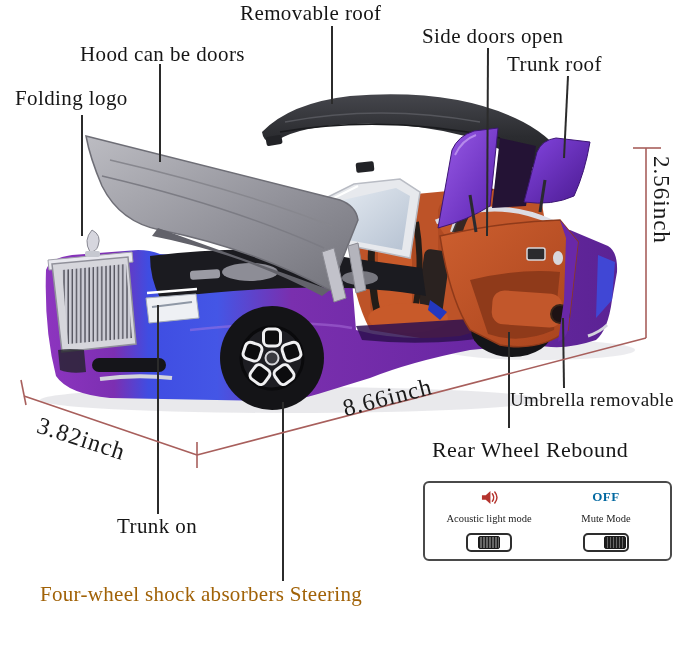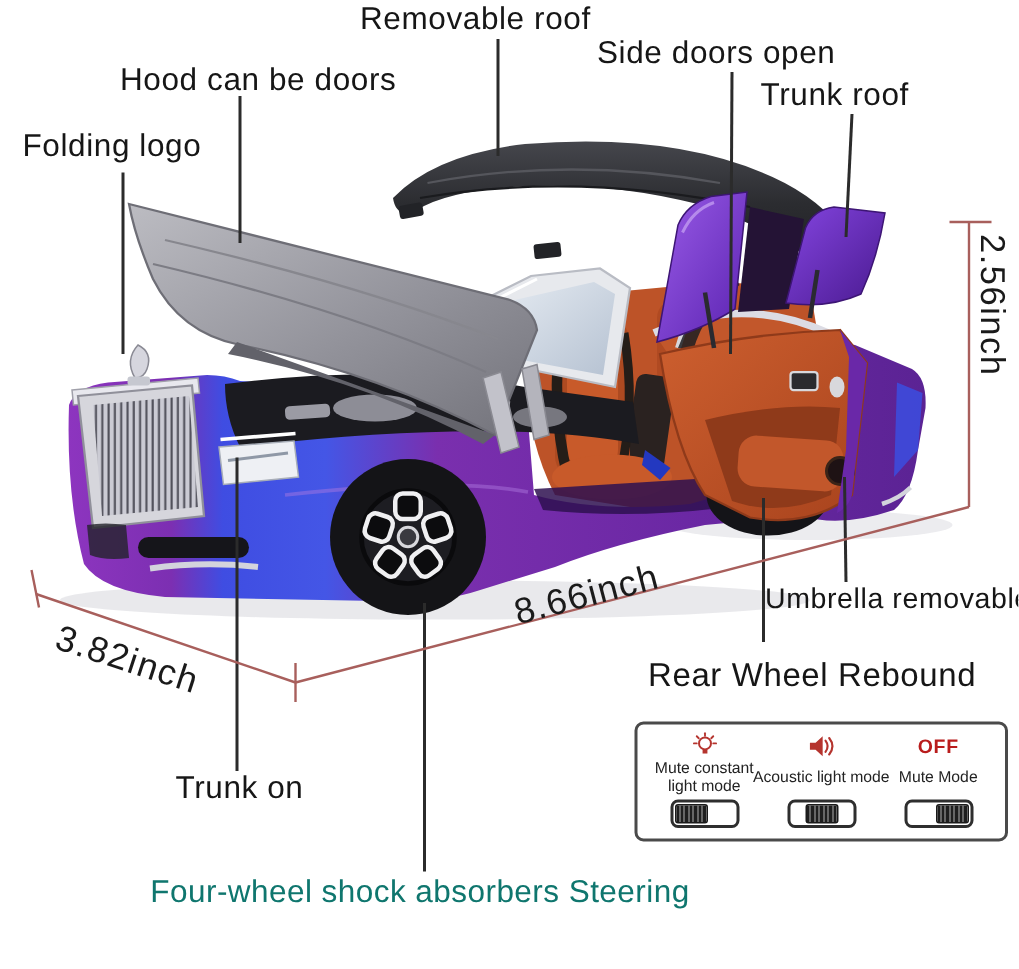--- a/index.html
+++ b/index.html
@@ -1,41 +1,41 @@
 <!DOCTYPE html>
 <html><head>
 <meta charset="utf-8">
 <style>
   html,body{margin:0;padding:0;background:#ffffff;}
   .stage{
     position:relative;width:679px;height:646px;background:#ffffff;overflow:hidden;
-    font-family:Liberation Sans, sans-serif;color:#141414;
+    font-family:Liberation Serif, serif;color:#141414;
   }
   .stage svg.scene{position:absolute;left:0;top:0;}
   .lbl{position:absolute;white-space:nowrap;color:#161616;letter-spacing:.4px;}
   .lbl-21{font-size:21px;}
   .lbl-19{font-size:19px;}
   .lbl-22{font-size:22px;}
   .dim{position:absolute;white-space:nowrap;color:#1a1a1a;}
   .dim-h{left:648px;top:156px;font-size:23px;writing-mode:vertical-rl;letter-spacing:1px;}
   .dim-w{left:42px;top:412px;font-size:24px;transform:rotate(18deg);transform-origin:0 0;letter-spacing:1px;}
   .dim-l{left:340px;top:396px;font-size:24px;transform:rotate(-14.5deg);transform-origin:0 0;letter-spacing:1px;}
   .caption{
-    position:absolute;left:40px;top:581px;width:480px;text-align:center;
-    font-size:21px;line-height:27px;color:#0f766e;letter-spacing:.3px;
+    position:absolute;left:40px;top:581px;width:480px;text-align:left;
+    font-size:21px;line-height:27px;color:#a16207;letter-spacing:.3px;
   }
   
   .mode-panel{
     position:absolute;left:423px;top:481px;width:249px;height:80px;box-sizing:border-box;
     border:2px solid #4a4a4a;border-radius:6px;background:#fff;
     display:flex;align-items:stretch;padding:5px 7px 7px;gap:3px;
   }
   .mode-col{flex:1;display:flex;flex-direction:column;align-items:center;justify-content:space-between;min-width:0;}
   .mode-icon{height:18px;display:flex;align-items:center;justify-content:center;}
-  .off-text{font-size:13px;font-weight:bold;color:#b91c1c;letter-spacing:.5px;}
+  .off-text{font-size:13px;font-weight:bold;color:#0369a1;letter-spacing:.5px;}
   .mode-label{font-size:10.5px;line-height:11px;text-align:center;color:#222;white-space:nowrap;}
   .switch{
     width:46px;height:19px;box-sizing:border-box;border:2px solid #2e2e2e;border-radius:5px;
     background:#fff;padding:1px;display:flex;align-items:stretch;margin-top:2px;
   }
   .switch[data-pos="left"]{justify-content:flex-start;}
   .switch[data-pos="center"]{justify-content:center;}
   .switch[data-pos="right"]{justify-content:flex-end;}
   .knob{
     width:20px;border:1px solid #1a1a1a;border-radius:2px;
@@ -234,52 +234,32 @@
       <line x1="646" y1="148" x2="646" y2="338"></line>
       <line x1="646" y1="338" x2="197" y2="455"></line>
       <line x1="197" y1="442" x2="197" y2="468"></line>
       <line x1="197" y1="455" x2="24" y2="396"></line>
       <line x1="21" y1="380" x2="26" y2="405"></line>
     </g>
   </svg>
 
   <div class="lbl lbl-21" style="left:240px;top:1px;">Removable roof</div>
   <div class="lbl lbl-21" style="left:80px;top:42px;">Hood can be doors</div>
-  <div class="lbl lbl-21" style="left:398px;top:24px;">Side doors open</div>
+  <div class="lbl lbl-21" style="left:422px;top:24px;">Side doors open</div>
   <div class="lbl lbl-21" style="left:507px;top:52px;">Trunk roof</div>
   <div class="lbl lbl-21" style="left:15px;top:86px;">Folding logo</div>
   <div class="lbl lbl-19" style="left:510px;top:389px;">Umbrella removable</div>
   <div class="lbl lbl-22" style="left:432px;top:437px;text-align:right;">Rear Wheel Rebound</div>
   <div class="lbl lbl-21" style="left:117px;top:514px;">Trunk on</div>
 
   <div class="dim dim-h">2.56inch</div>
   <div class="dim dim-w">3.82inch</div>
   <div class="dim dim-l">8.66inch</div>
 
   <div class="mode-panel">
-    <div class="mode-col">
-      <span class="mode-icon">
-        <svg width="18" height="19" viewBox="0 0 18 20">
-          <g stroke="#b5342e" stroke-width="1.3" stroke-linecap="round">
-            <line x1="9" y1="0.8" x2="9" y2="2.6"></line>
-            <line x1="3.2" y1="3" x2="4.6" y2="4.4"></line>
-            <line x1="14.8" y1="3" x2="13.4" y2="4.4"></line>
-            <line x1="1.2" y1="8" x2="3.2" y2="8"></line>
-            <line x1="16.8" y1="8" x2="14.8" y2="8"></line>
-          </g>
-          <circle cx="9" cy="8" r="4.2" fill="none" stroke="#b5342e" stroke-width="1.4"></circle>
-          <rect x="7.3" y="12.5" width="3.4" height="2.6" fill="#b5342e"></rect>
-        </svg>
-      </span>
-      <span class="mode-label">Mute constant</span>
-      <span class="mode-label">light mode</span>
-      <span class="switch" data-pos="left">
-        <span class="knob"></span>
-      </span>
-    </div>
     <div class="mode-col">
       <span class="mode-icon">
         <svg width="19" height="17" viewBox="0 0 20 18">
           <path d="M2,6.5 H6 L11,2 V16 L6,11.5 H2 Z" fill="#b5342e"></path>
           <path d="M13,5 q3,4 0,8" stroke="#b5342e" stroke-width="1.5" fill="none" stroke-linecap="round"></path>
           <path d="M15.6,3.2 q4.6,5.8 0,11.6" stroke="#b5342e" stroke-width="1.5" fill="none" stroke-linecap="round"></path>
         </svg>
       </span>
       <span class="mode-label">Acoustic light mode</span>
       <span class="switch" data-pos="center">

